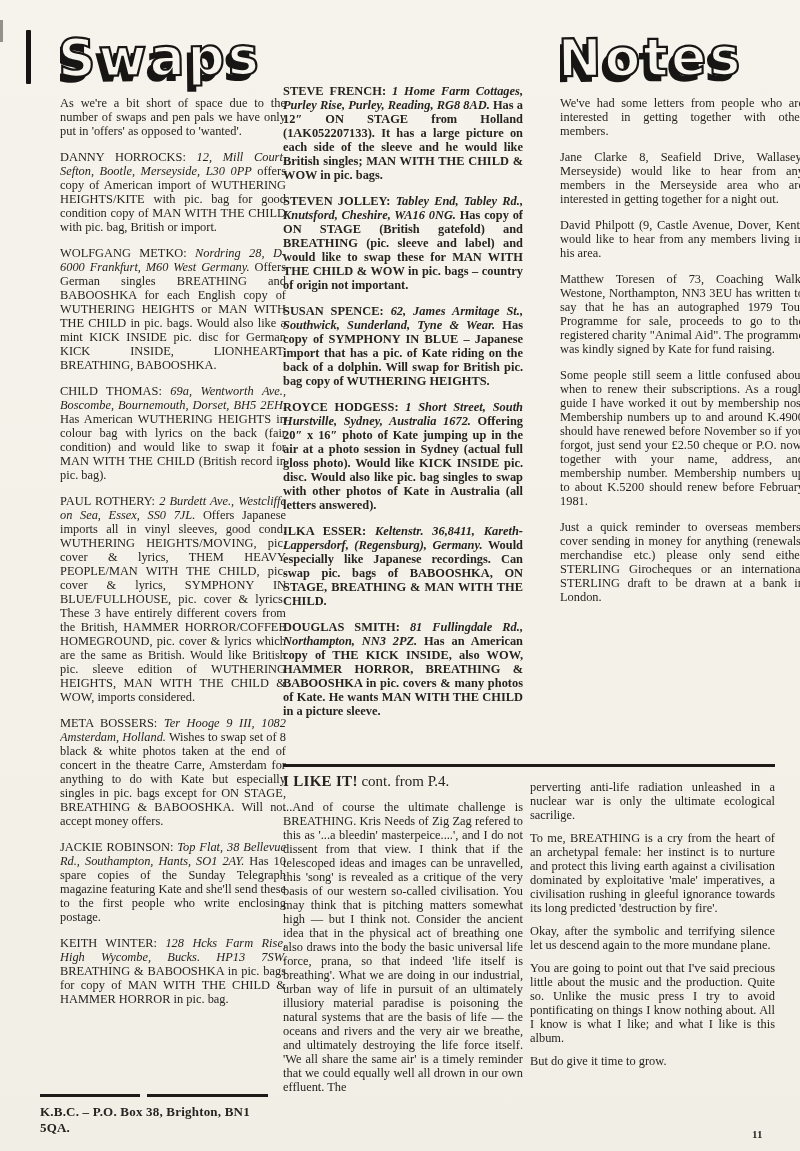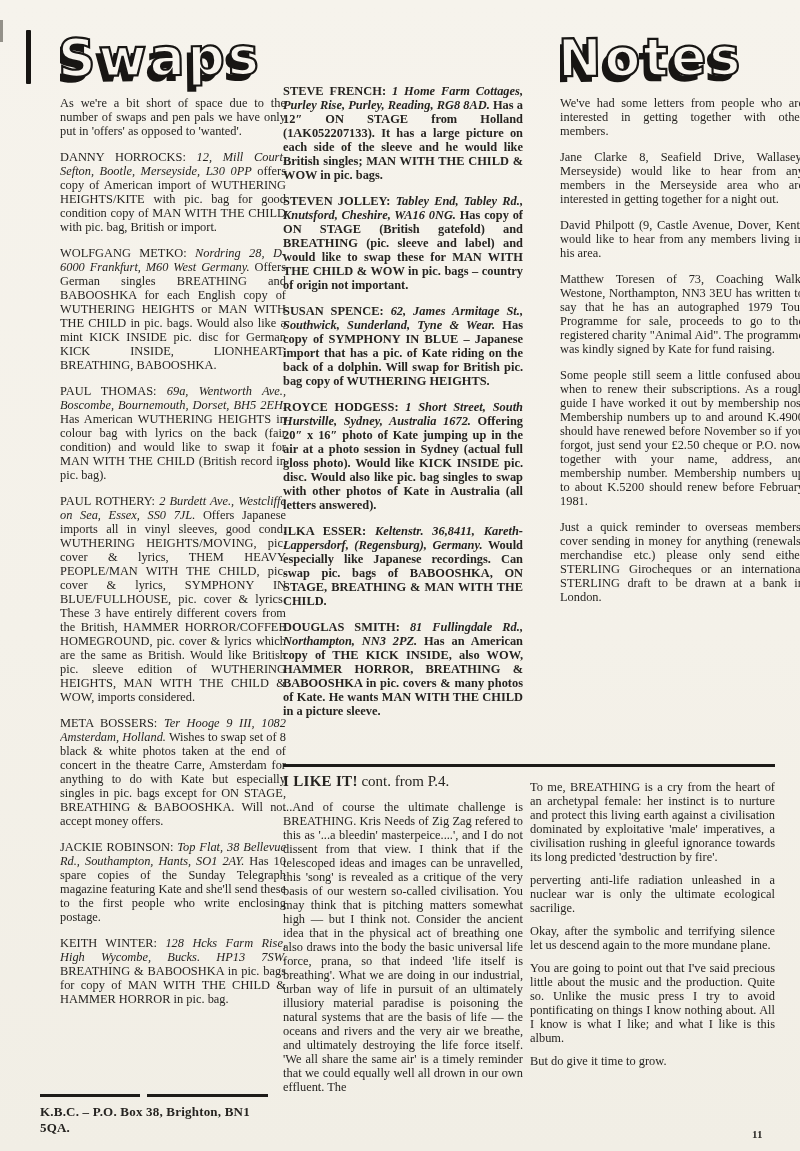--- a/index.html
+++ b/index.html
@@ -73,21 +73,21 @@
   <section class="col col1">
     <h1 class="headline">Swaps</h1>
     <p class="intro">As we're a bit short of space due to the number of swaps and pen pals we have only put in 'offers' as opposed to 'wanted'.</p>
     <div>
 
         <p class="entry"><span>DANNY HORROCKS:</span> <i>12, Mill Court, Sefton, Bootle, Merseyside, L30 0PP</i> <span>offers copy of American import of WUTHERING HEIGHTS/KITE with pic. bag for good condition copy of MAN WITH THE CHILD with pic. bag, British or import.</span></p>
 
         <p class="entry"><span>WOLFGANG METKO:</span> <i>Nordring 28, D-6000 Frankfurt, M60 West Germany.</i> <span>Offers German singles BREATHING and BABOOSHKA for each English copy of WUTHERING HEIGHTS or MAN WITH THE CHILD in pic. bags. Would also like a mint KICK INSIDE pic. disc for German KICK INSIDE, LIONHEART, BREATHING, BABOOSHKA.</span></p>
 
 
-        <p class="entry"><span>PAUL THOMAS:</span> <i>69a, Wentworth Ave., Boscombe, Bournemouth, Dorset, BH5 2EH.</i> <span>Has American WUTHERING HEIGHTS in colour bag with lyrics on the back (fair condition) and would like to swap it for MAN WITH THE CHILD (British record in pic. bag).</span></p>
+        <p class="entry"><span>CHILD THOMAS:</span> <i>69a, Wentworth Ave., Boscombe, Bournemouth, Dorset, BH5 2EH.</i> <span>Has American WUTHERING HEIGHTS in colour bag with lyrics on the back (fair condition) and would like to swap it for MAN WITH THE CHILD (British record in pic. bag).</span></p>
 
         <p class="entry"><span>PAUL ROTHERY:</span> <i>2 Burdett Ave., Westcliffe on Sea, Essex, SS0 7JL.</i> <span>Offers Japanese imports all in vinyl sleeves, good cond. WUTHERING HEIGHTS/MOVING, pic. cover &amp; lyrics, THEM HEAVY PEOPLE/MAN WITH THE CHILD, pic. cover &amp; lyrics, SYMPHONY IN BLUE/FULLHOUSE, pic. cover &amp; lyrics. These 3 have entirely different covers from the British, HAMMER HORROR/COFFEE HOMEGROUND, pic. cover &amp; lyrics which are the same as British. Would like British pic. sleeve edition of WUTHERING HEIGHTS, MAN WITH THE CHILD &amp; WOW, imports considered.</span></p>
 
         <p class="entry"><span>META BOSSERS:</span> <i>Ter Hooge 9 III, 1082 Amsterdam, Holland.</i> <span>Wishes to swap set of 8 black &amp; white photos taken at the end of concert in the theatre Carre, Amsterdam for anything to do with Kate but especially singles in pic. bags except for ON STAGE, BREATHING &amp; BABOOSHKA. Will not accept money offers.</span></p>
 
         <p class="entry"><span>JACKIE ROBINSON:</span> <i>Top Flat, 38 Bellevue Rd., Southampton, Hants, SO1 2AY.</i> <span>Has 10 spare copies of the Sunday Telegraph magazine featuring Kate and she'll send these to the first people who write enclosing postage.</span></p>
 
         <p class="entry"><span>KEITH WINTER:</span> <i>128 Hcks Farm Rise, High Wycombe, Bucks. HP13 7SW.</i> <span>BREATHING &amp; BABOOSHKA in pic. bags for copy of MAN WITH THE CHILD &amp; HAMMER HORROR in pic. bag.</span></p>
       </div>
   </section>
@@ -134,23 +134,23 @@
     <p class="article-head"><b>I LIKE IT!</b> <span>cont. from P.4.</span></p>
     <div>
 
         <p class="apara">...And of course the ultimate challenge is BREATHING. Kris Needs of Zig Zag refered to this as '...a bleedin' masterpeice....', and I do not dissent from that view. I think that if the telescoped ideas and images can be unravelled, this 'song' is revealed as a critique of the very basis of our western so-called civilisation. You may think that is pitching matters somewhat high — but I think not. Consider the ancient idea that in the physical act of breathing one also draws into the body the basic universal life force, prana, so that indeed 'life itself is breathing'. What we are doing in our industrial, urban way of life in pursuit of an ultimately illusiory material paradise is poisoning the natural systems that are the basis of life — the oceans and rivers and the very air we breathe, and ultimately destroying the life force itself. 'We all share the same air' is a timely reminder that we could equally well all drown in our own effluent. The</p>
       </div>
   </section>
 
   <section class="col col3b">
     <div>
 
+        <p class="apara">perverting anti-life radiation unleashed in a nuclear war is only the ultimate ecological sacrilige.</p>
+
         <p class="apara">To me, BREATHING is a cry from the heart of an archetypal female: her instinct is to nurture and protect this living earth against a civilisation dominated by exploitative 'male' imperatives, a civilisation rushing in gleeful ignorance towards its long predicted 'destruction by fire'.</p>
-
-        <p class="apara">perverting anti-life radiation unleashed in a nuclear war is only the ultimate ecological sacrilige.</p>
 
         <p class="apara">Okay, after the symbolic and terrifying silence let us descend again to the more mundane plane.</p>
 
         <p class="apara">You are going to point out that I've said precious little about the music and the production. Quite so. Unlike the music press I try to avoid pontificating on things I know nothing about. All I know is what I like; and what I like is this album.</p>
 
         <p class="apara">But do give it time to grow.</p>
       </div>
   </section>
 
   <div class="kbc-block">

